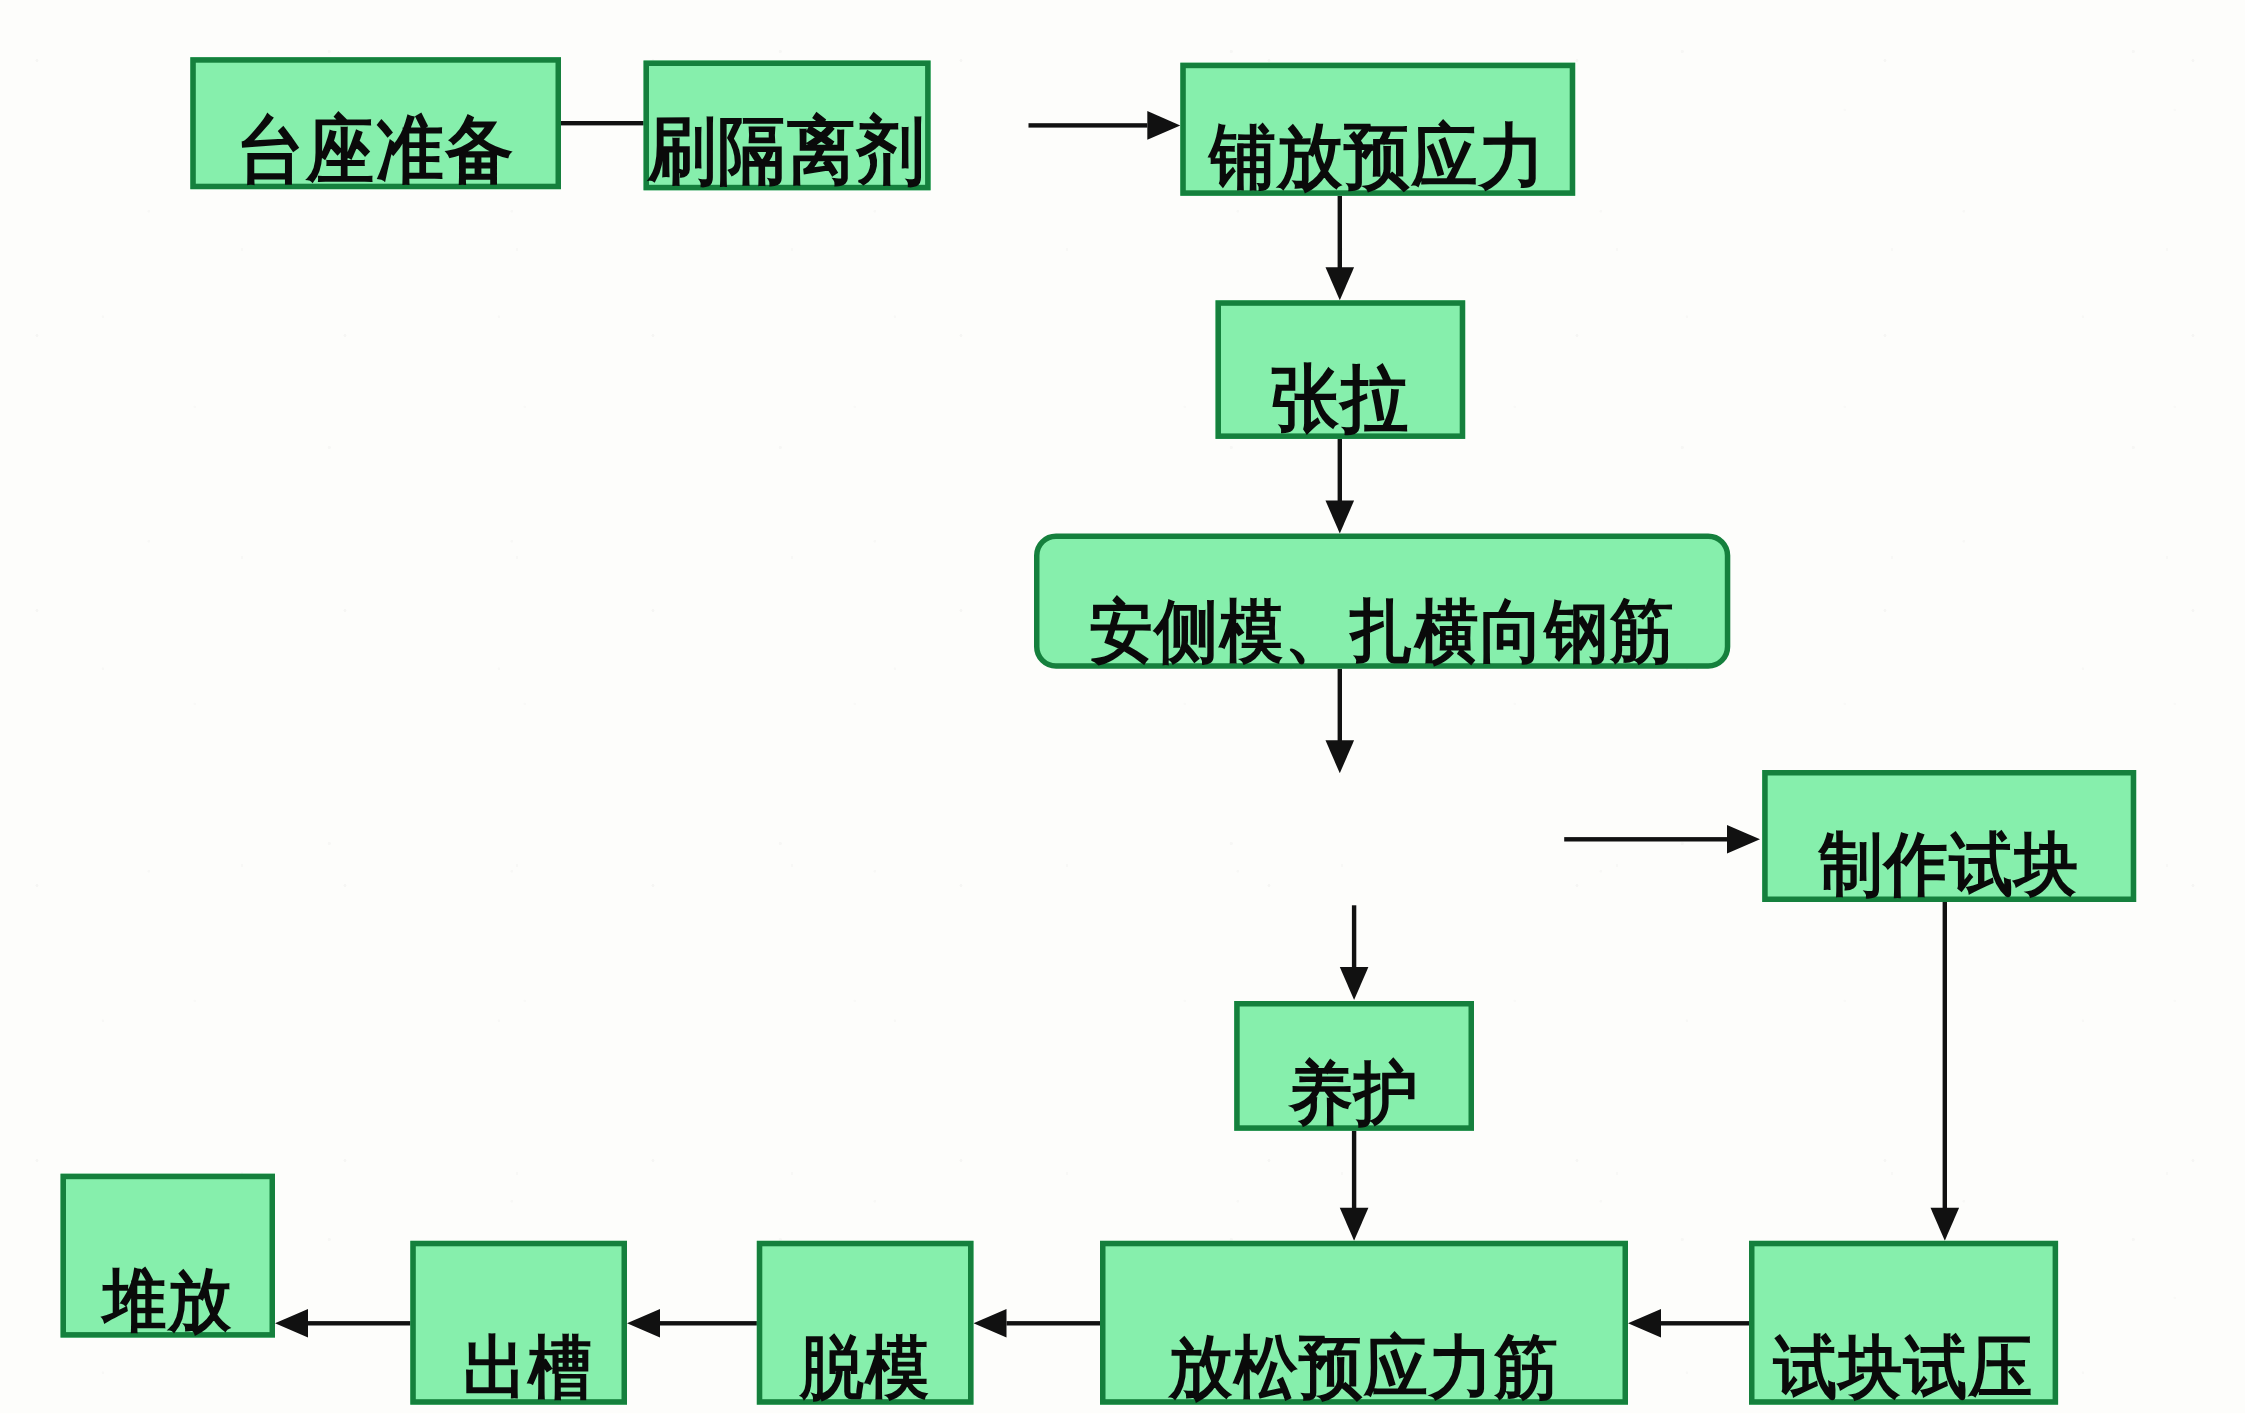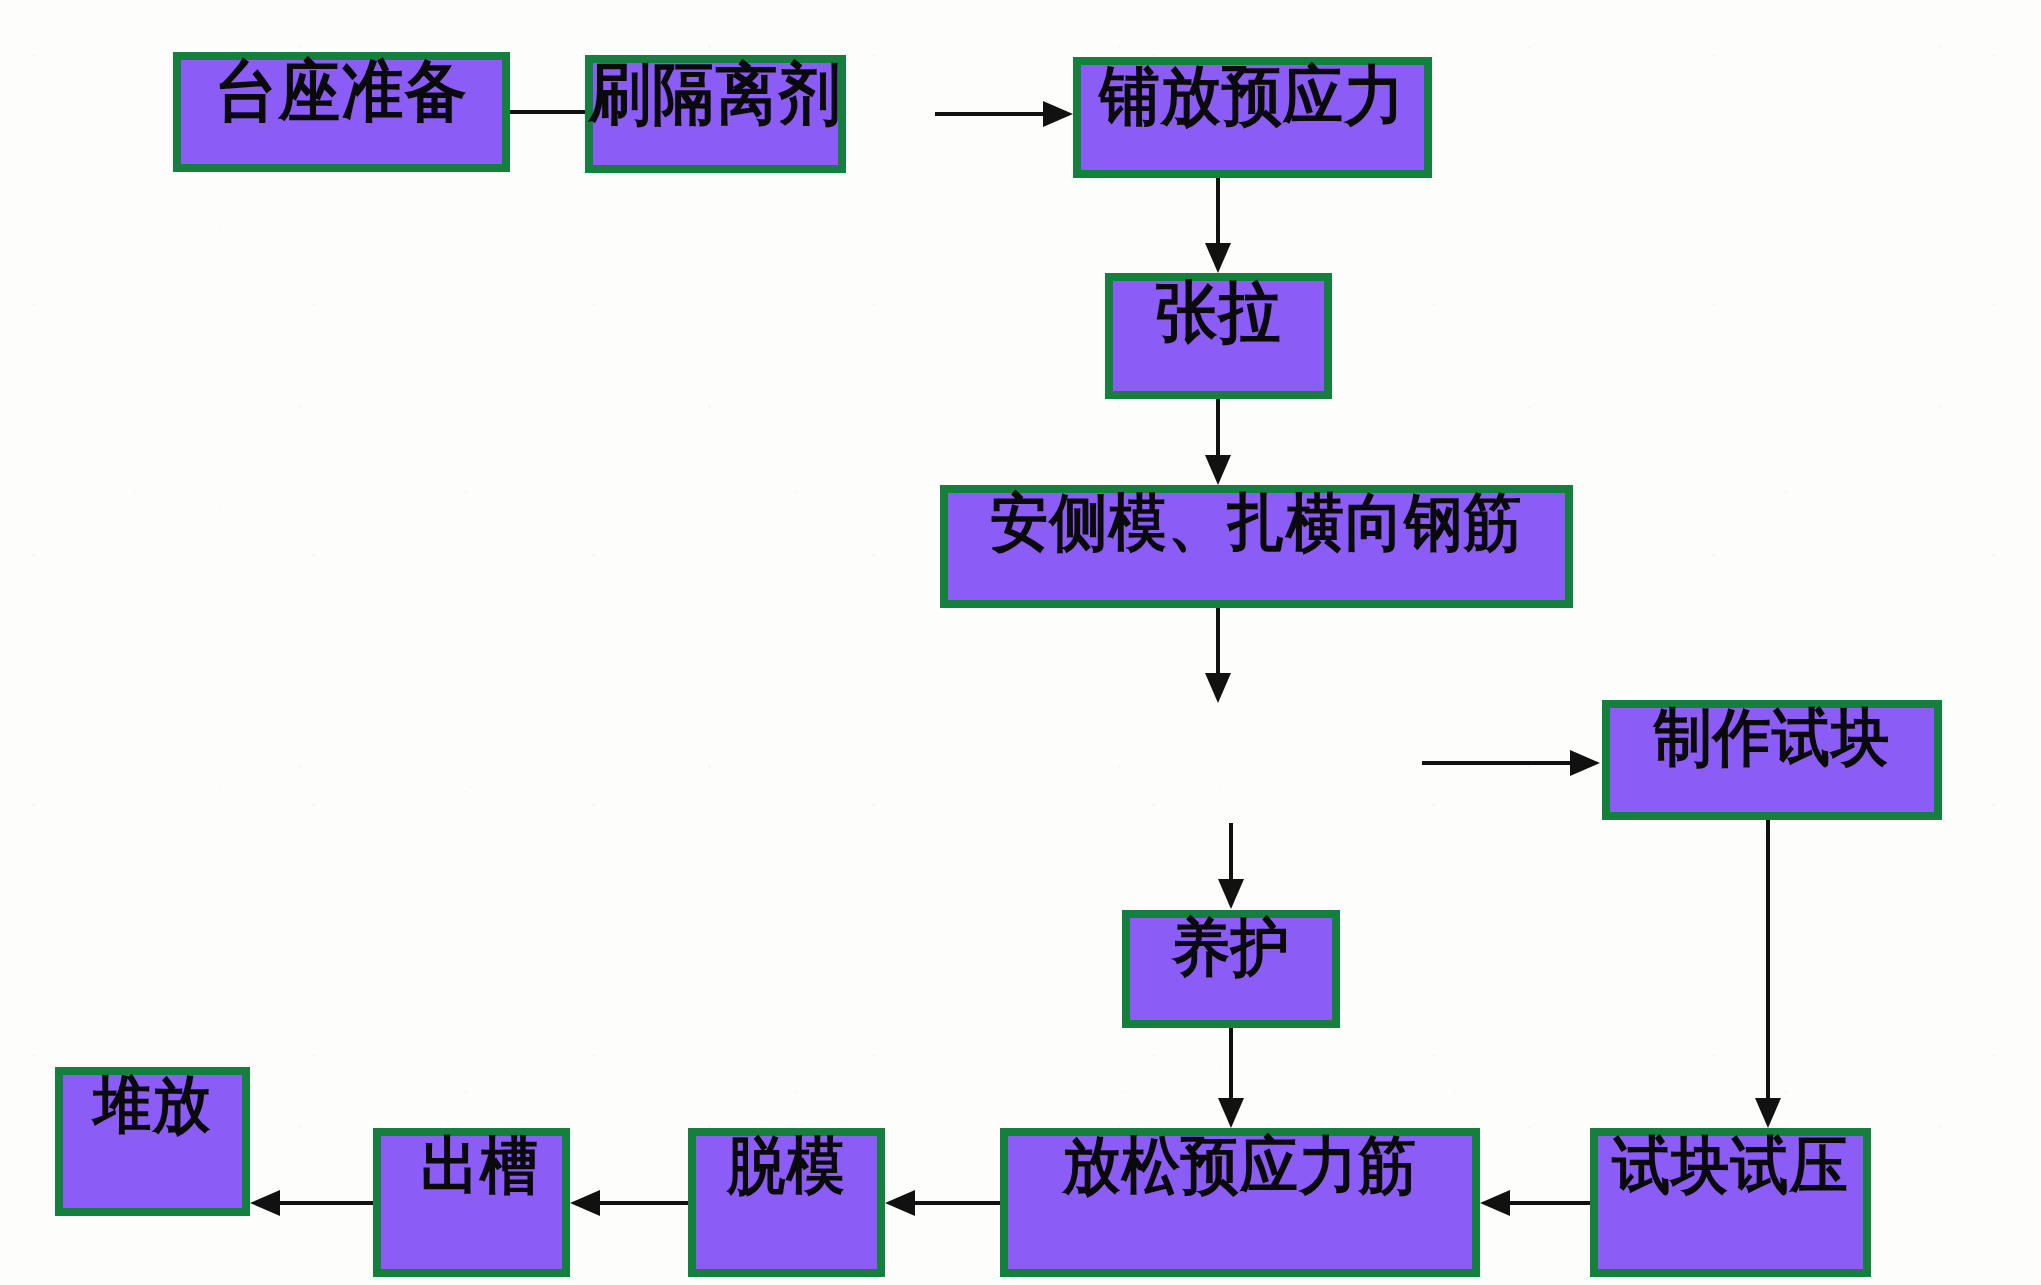--- a/index.html
+++ b/index.html
@@ -29,24 +29,24 @@
       radial-gradient(circle at 73% 13%, rgba(0,0,0,0.028) 0 1.3px, transparent 1.7px),
       radial-gradient(circle at 88% 81%, rgba(0,0,0,0.022) 0 1.0px, transparent 1.4px),
       radial-gradient(circle at 26% 90%, rgba(0,0,0,0.024) 0 1.1px, transparent 1.5px),
       radial-gradient(circle at 59% 37%, rgba(0,0,0,0.020) 0 1.0px, transparent 1.4px);
     background-size: 280px 250px, 330px 300px, 410px 360px, 250px 280px, 360px 320px, 300px 270px;
     opacity: 0.9;
   }
   .node {
     position: absolute;
     box-sizing: border-box;
-    border: 8px solid #15803d;
-    background: #8b5cf6;
+    border: 5px solid #15803d;
+    background: #86efac;
     display: flex;
-    align-items: flex-start;
+    align-items: flex-end;
     justify-content: center;
     color: #0a0a0a;
   }
   .node .node-label {
     font-family: "DejaVu Sans", "Liberation Sans", sans-serif;
     font-weight: 700;
     line-height: 1;
     white-space: nowrap;
     letter-spacing: 0.02em;
     transform: scaleY(1.08);
@@ -133,21 +133,21 @@
   </div>
 
   <div class="node" style="left:1105px; top:273px; width:227px; height:126px;">
     <span class="node-label" style="font-size:62px;">张拉</span>
   </div>
 
   <div class="node" style="left:1073px; top:57px; width:359px; height:121px;">
     <span class="node-label" style="font-size:60px;">铺放预应力</span>
   </div>
 
-  <div class="node" style="left:940px; top:485px; width:633px; height:123px;">
+  <div class="node" style="left:940px; top:485px; width:633px; height:123px;border-radius:20px;">
     <span class="node-label" style="font-size:58px;">安侧模、扎横向钢筋</span>
   </div>
 
 
   <div class="node" style="left:1602px; top:700px; width:340px; height:120px;">
     <span class="node-label" style="font-size:58px;">制作试块</span>
   </div>
 
   <div class="node" style="left:1122px; top:910px; width:218px; height:118px;">
     <span class="node-label" style="font-size:58px;">养护</span>

